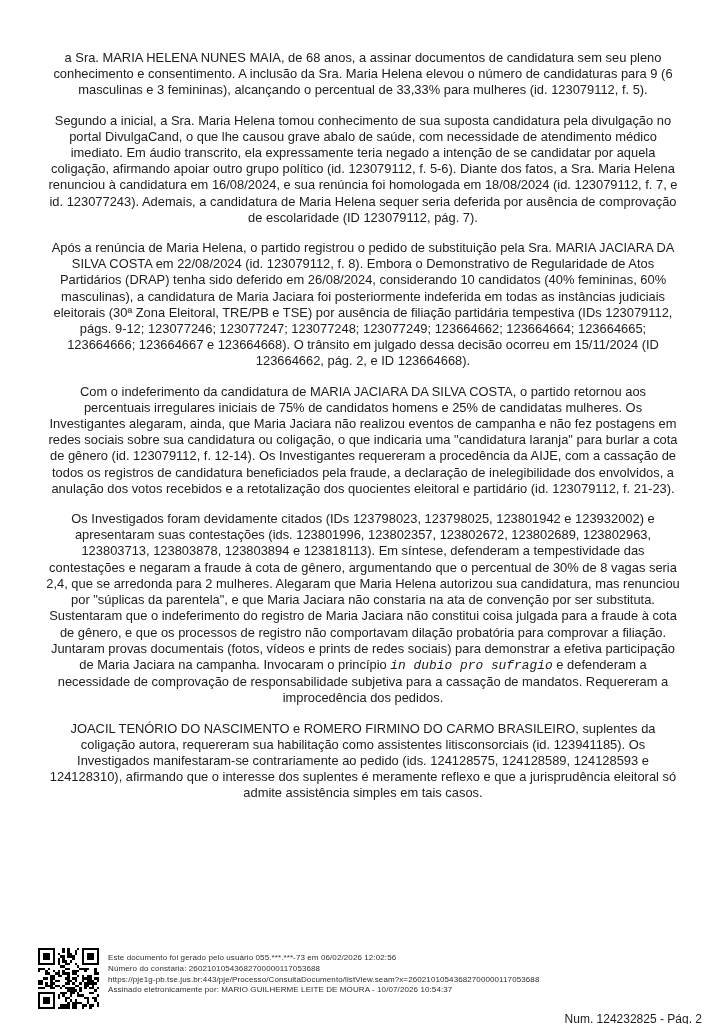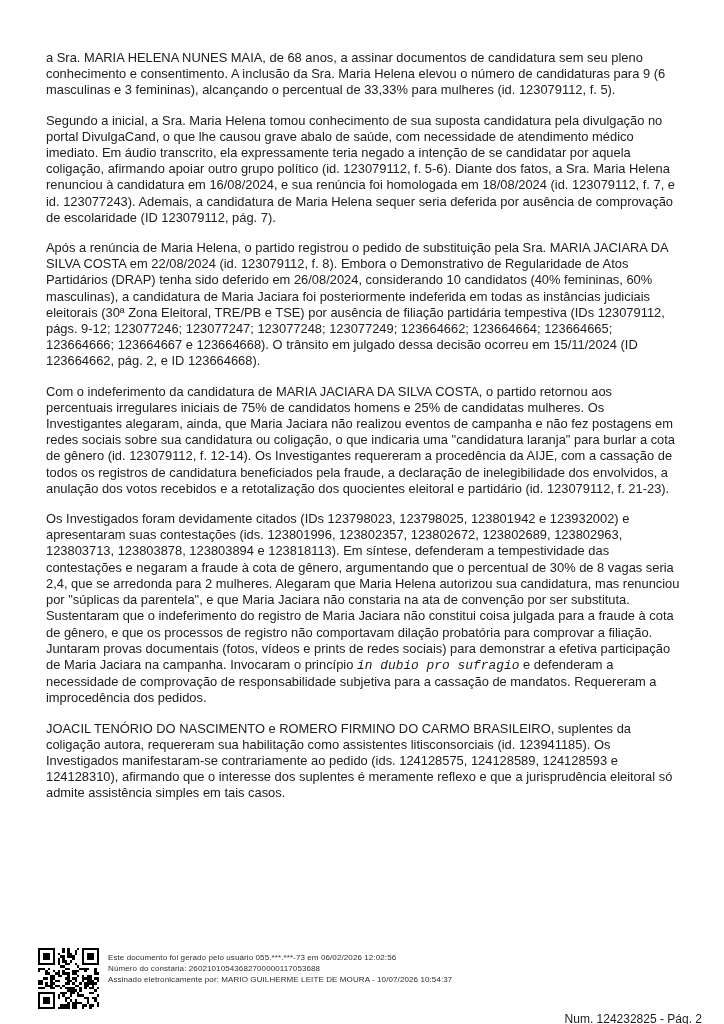--- a/index.html
+++ b/index.html
@@ -16,21 +16,21 @@
     color: #1f1f1f;
   }
   .content {
     position: absolute;
     top: 50px;
     left: 46px;
     right: 44px;
   }
   p.para {
     margin: 0 0 14px 0;
-    text-align: left;
+    text-align: center;
     font-size: 12.9px;
     line-height: 16.2px;
     color: #202020;
   }
   p.para .latin {
     font-style: italic;
     font-family: Liberation Mono, monospace;
   }
   .footer {
     position: absolute;
@@ -99,18 +99,19 @@
           <rect x="2" y="2" width="3" height="3"></rect>
           <rect x="20" y="2" width="3" height="3"></rect>
           <rect x="2" y="20" width="3" height="3"></rect>
         </g>
         <path id="qr-modules" fill="#000000" d="M10 0h1v1h-1zM12 0h1v1h-1zM16 0h1v1h-1zM10 1h1v1h-1zM12 1h1v1h-1zM15 1h1v1h-1zM8 2h1v1h-1zM12 2h1v1h-1zM13 2h1v1h-1zM15 2h1v1h-1zM9 3h1v1h-1zM10 3h1v1h-1zM12 3h1v1h-1zM13 3h1v1h-1zM14 3h1v1h-1zM8 4h1v1h-1zM10 4h1v1h-1zM14 4h1v1h-1zM8 5h1v1h-1zM10 5h1v1h-1zM11 5h1v1h-1zM13 5h1v1h-1zM8 6h1v1h-1zM11 6h1v1h-1zM12 6h1v1h-1zM15 6h1v1h-1zM9 7h1v1h-1zM10 7h1v1h-1zM16 7h1v1h-1zM0 8h1v1h-1zM1 8h1v1h-1zM2 8h1v1h-1zM4 8h1v1h-1zM11 8h1v1h-1zM12 8h1v1h-1zM17 8h1v1h-1zM18 8h1v1h-1zM19 8h1v1h-1zM20 8h1v1h-1zM23 8h1v1h-1zM0 9h1v1h-1zM3 9h1v1h-1zM6 9h1v1h-1zM8 9h1v1h-1zM10 9h1v1h-1zM14 9h1v1h-1zM15 9h1v1h-1zM16 9h1v1h-1zM19 9h1v1h-1zM23 9h1v1h-1zM3 10h1v1h-1zM4 10h1v1h-1zM7 10h1v1h-1zM8 10h1v1h-1zM10 10h1v1h-1zM11 10h1v1h-1zM12 10h1v1h-1zM14 10h1v1h-1zM15 10h1v1h-1zM23 10h1v1h-1zM24 10h1v1h-1zM5 11h1v1h-1zM6 11h1v1h-1zM8 11h1v1h-1zM9 11h1v1h-1zM12 11h1v1h-1zM16 11h1v1h-1zM18 11h1v1h-1zM20 11h1v1h-1zM21 11h1v1h-1zM2 12h1v1h-1zM3 12h1v1h-1zM5 12h1v1h-1zM6 12h1v1h-1zM11 12h1v1h-1zM12 12h1v1h-1zM14 12h1v1h-1zM15 12h1v1h-1zM18 12h1v1h-1zM19 12h1v1h-1zM20 12h1v1h-1zM21 12h1v1h-1zM23 12h1v1h-1zM24 12h1v1h-1zM0 13h1v1h-1zM1 13h1v1h-1zM5 13h1v1h-1zM7 13h1v1h-1zM8 13h1v1h-1zM12 13h1v1h-1zM13 13h1v1h-1zM15 13h1v1h-1zM18 13h1v1h-1zM20 13h1v1h-1zM21 13h1v1h-1zM22 13h1v1h-1zM24 13h1v1h-1zM0 14h1v1h-1zM1 14h1v1h-1zM3 14h1v1h-1zM5 14h1v1h-1zM6 14h1v1h-1zM11 14h1v1h-1zM12 14h1v1h-1zM14 14h1v1h-1zM17 14h1v1h-1zM19 14h1v1h-1zM20 14h1v1h-1zM21 14h1v1h-1zM22 14h1v1h-1zM23 14h1v1h-1zM3 15h1v1h-1zM4 15h1v1h-1zM5 15h1v1h-1zM7 15h1v1h-1zM8 15h1v1h-1zM10 15h1v1h-1zM15 15h1v1h-1zM16 15h1v1h-1zM19 15h1v1h-1zM20 15h1v1h-1zM22 15h1v1h-1zM0 16h1v1h-1zM1 16h1v1h-1zM2 16h1v1h-1zM5 16h1v1h-1zM6 16h1v1h-1zM9 16h1v1h-1zM11 16h1v1h-1zM12 16h1v1h-1zM13 16h1v1h-1zM14 16h1v1h-1zM17 16h1v1h-1zM19 16h1v1h-1zM21 16h1v1h-1zM22 16h1v1h-1zM24 16h1v1h-1zM12 17h1v1h-1zM13 17h1v1h-1zM14 17h1v1h-1zM15 17h1v1h-1zM17 17h1v1h-1zM23 17h1v1h-1zM9 18h1v1h-1zM10 18h1v1h-1zM11 18h1v1h-1zM13 18h1v1h-1zM14 18h1v1h-1zM16 18h1v1h-1zM21 18h1v1h-1zM22 18h1v1h-1zM8 19h1v1h-1zM10 19h1v1h-1zM13 19h1v1h-1zM16 19h1v1h-1zM17 19h1v1h-1zM18 19h1v1h-1zM24 19h1v1h-1zM8 20h1v1h-1zM11 20h1v1h-1zM12 20h1v1h-1zM19 20h1v1h-1zM20 20h1v1h-1zM22 20h1v1h-1zM23 20h1v1h-1zM11 21h1v1h-1zM13 21h1v1h-1zM15 21h1v1h-1zM20 21h1v1h-1zM23 21h1v1h-1zM12 22h1v1h-1zM14 22h1v1h-1zM15 22h1v1h-1zM16 22h1v1h-1zM17 22h1v1h-1zM20 22h1v1h-1zM24 22h1v1h-1zM9 23h1v1h-1zM10 23h1v1h-1zM11 23h1v1h-1zM12 23h1v1h-1zM14 23h1v1h-1zM15 23h1v1h-1zM18 23h1v1h-1zM19 23h1v1h-1zM21 23h1v1h-1zM22 23h1v1h-1zM24 23h1v1h-1zM8 24h1v1h-1zM9 24h1v1h-1zM10 24h1v1h-1zM11 24h1v1h-1zM12 24h1v1h-1zM14 24h1v1h-1zM15 24h1v1h-1zM18 24h1v1h-1zM21 24h1v1h-1z"></path>
       </svg>
     </div>
     <div class="footer-lines">
       <div>Este documento foi gerado pelo usuário 055.***.***-73 em 06/02/2026 12:02:56</div>
       <div>Número do constaria: 26021010543682700000117053688</div>
+      <div>https://pje1g-pb.tse.jus.br:443/pje/Processo/ConsultaDocumento/listView.seam?x=26021010543682700000117053688</div>
       <div>Assinado eletronicamente por: MARIO GUILHERME LEITE DE MOURA - 10/07/2026 10:54:37</div>
     </div>
     <div class="page-ref">Num. 124232825 - Pág. 2</div>
   </footer>
 
 </div>
 
 </body></html>

